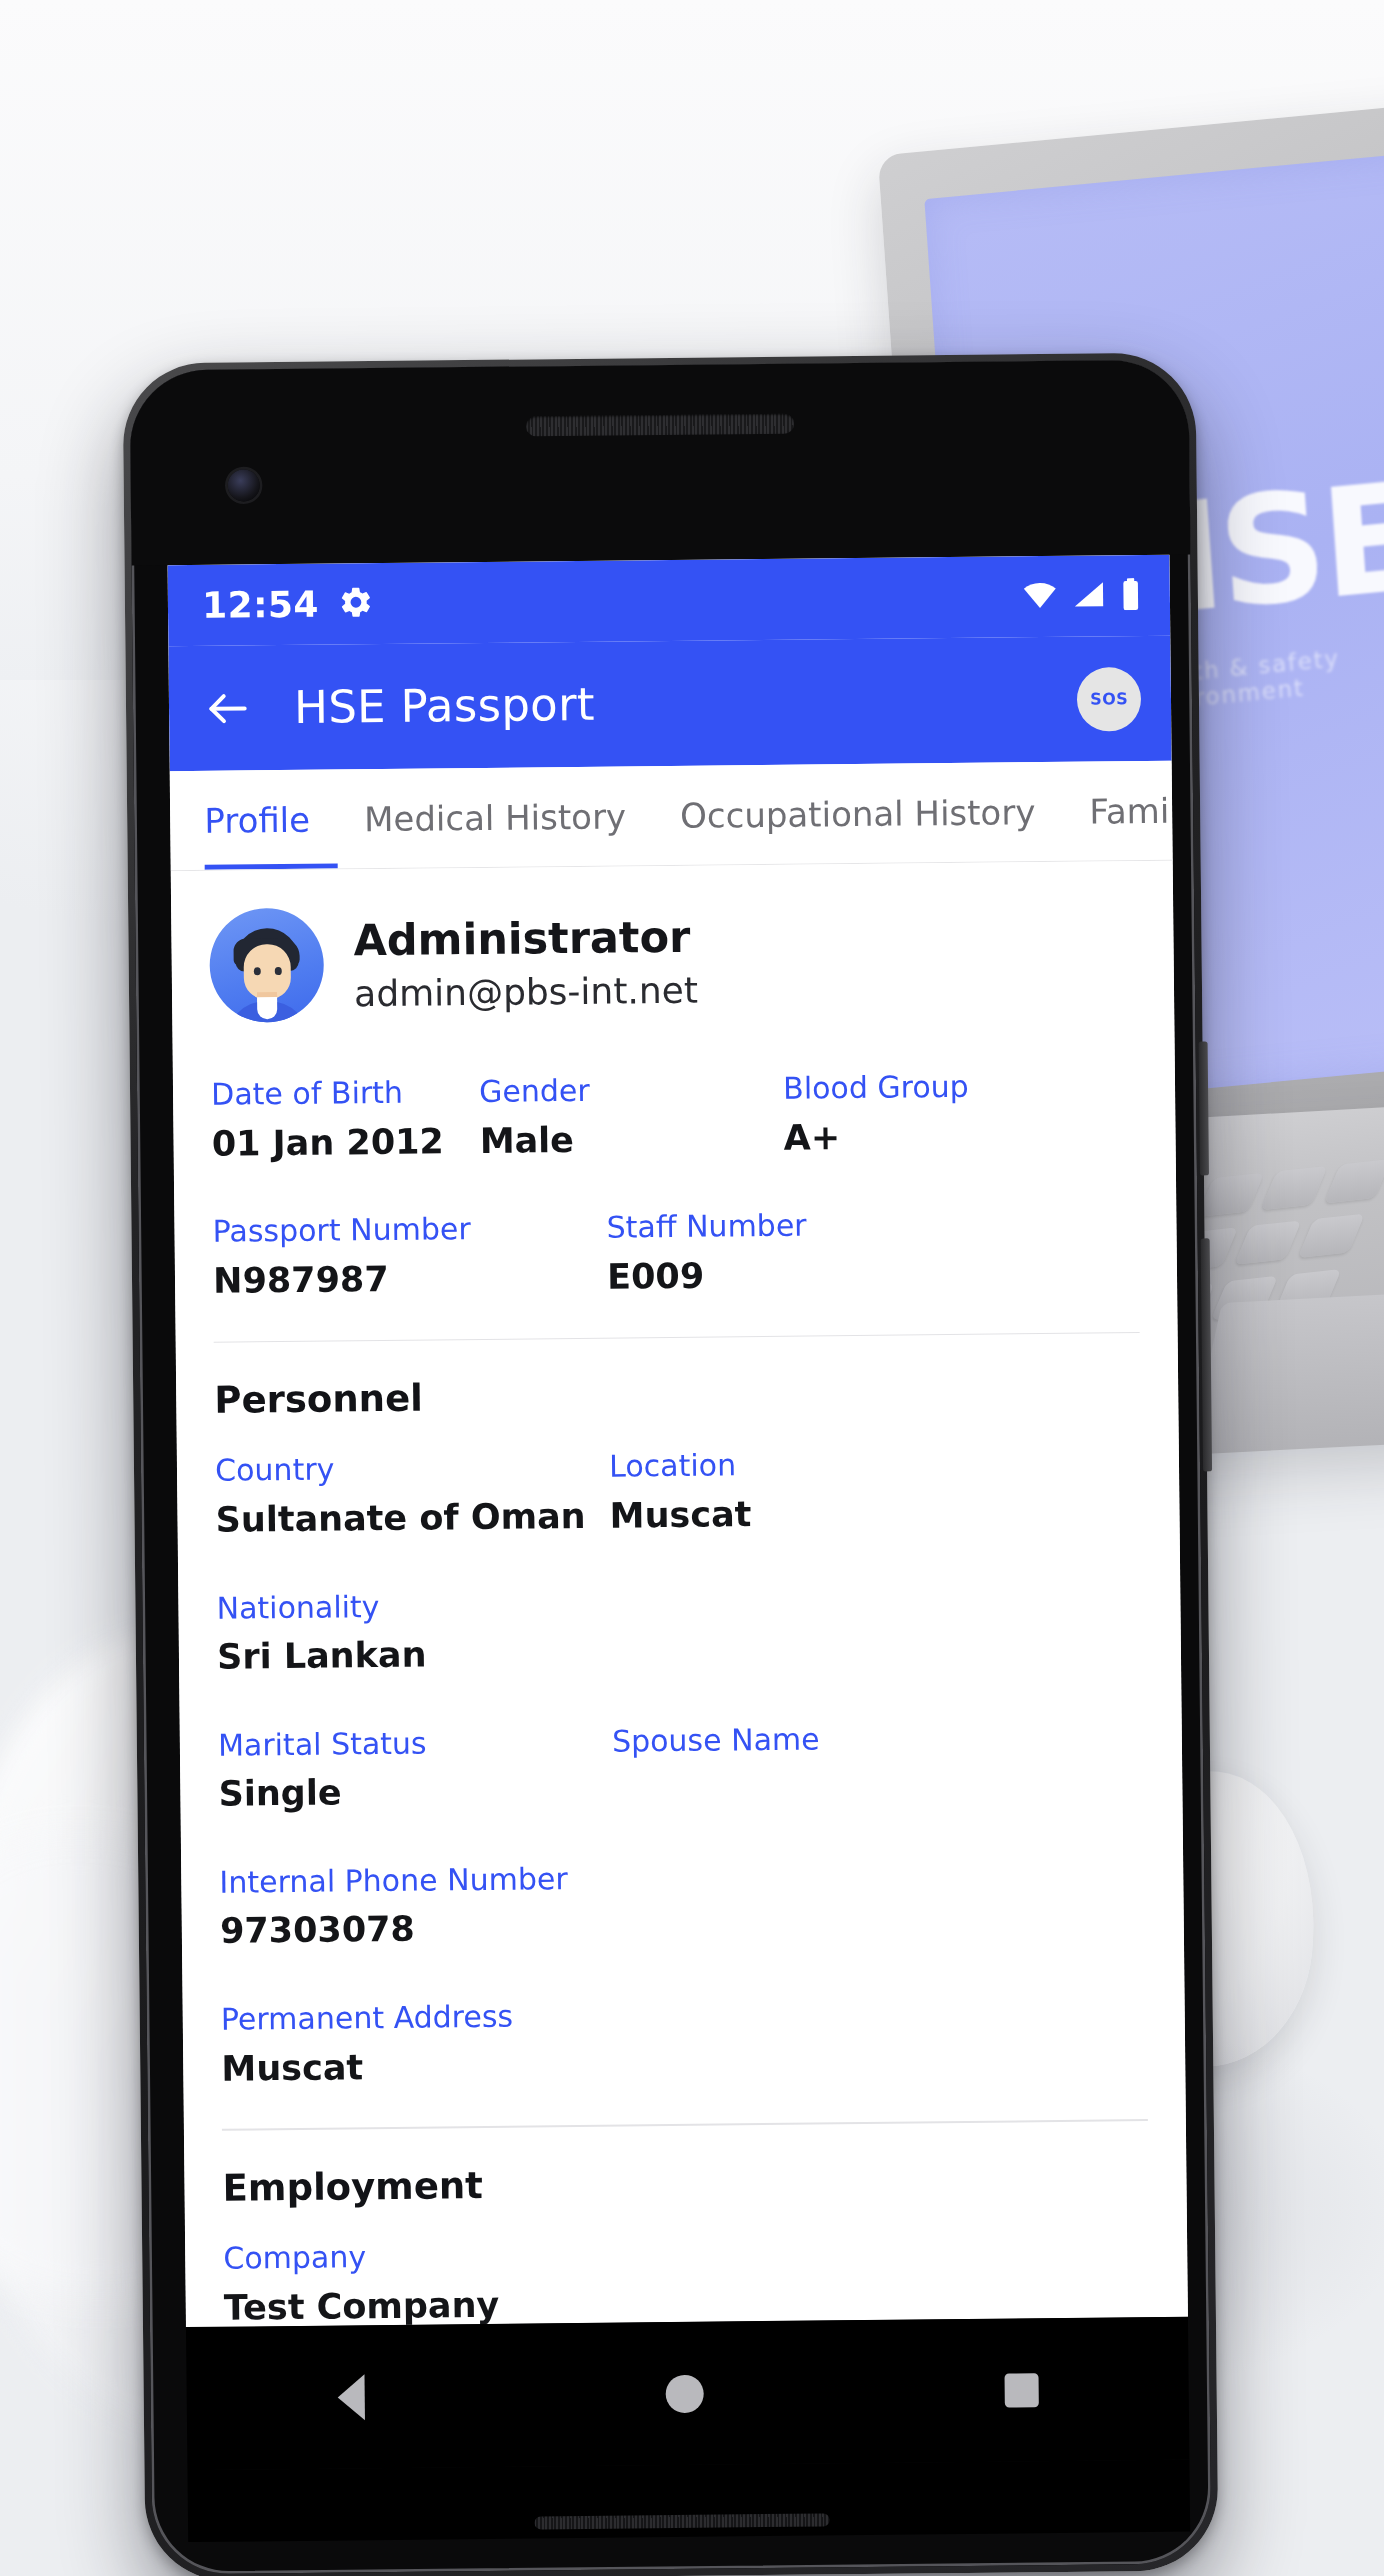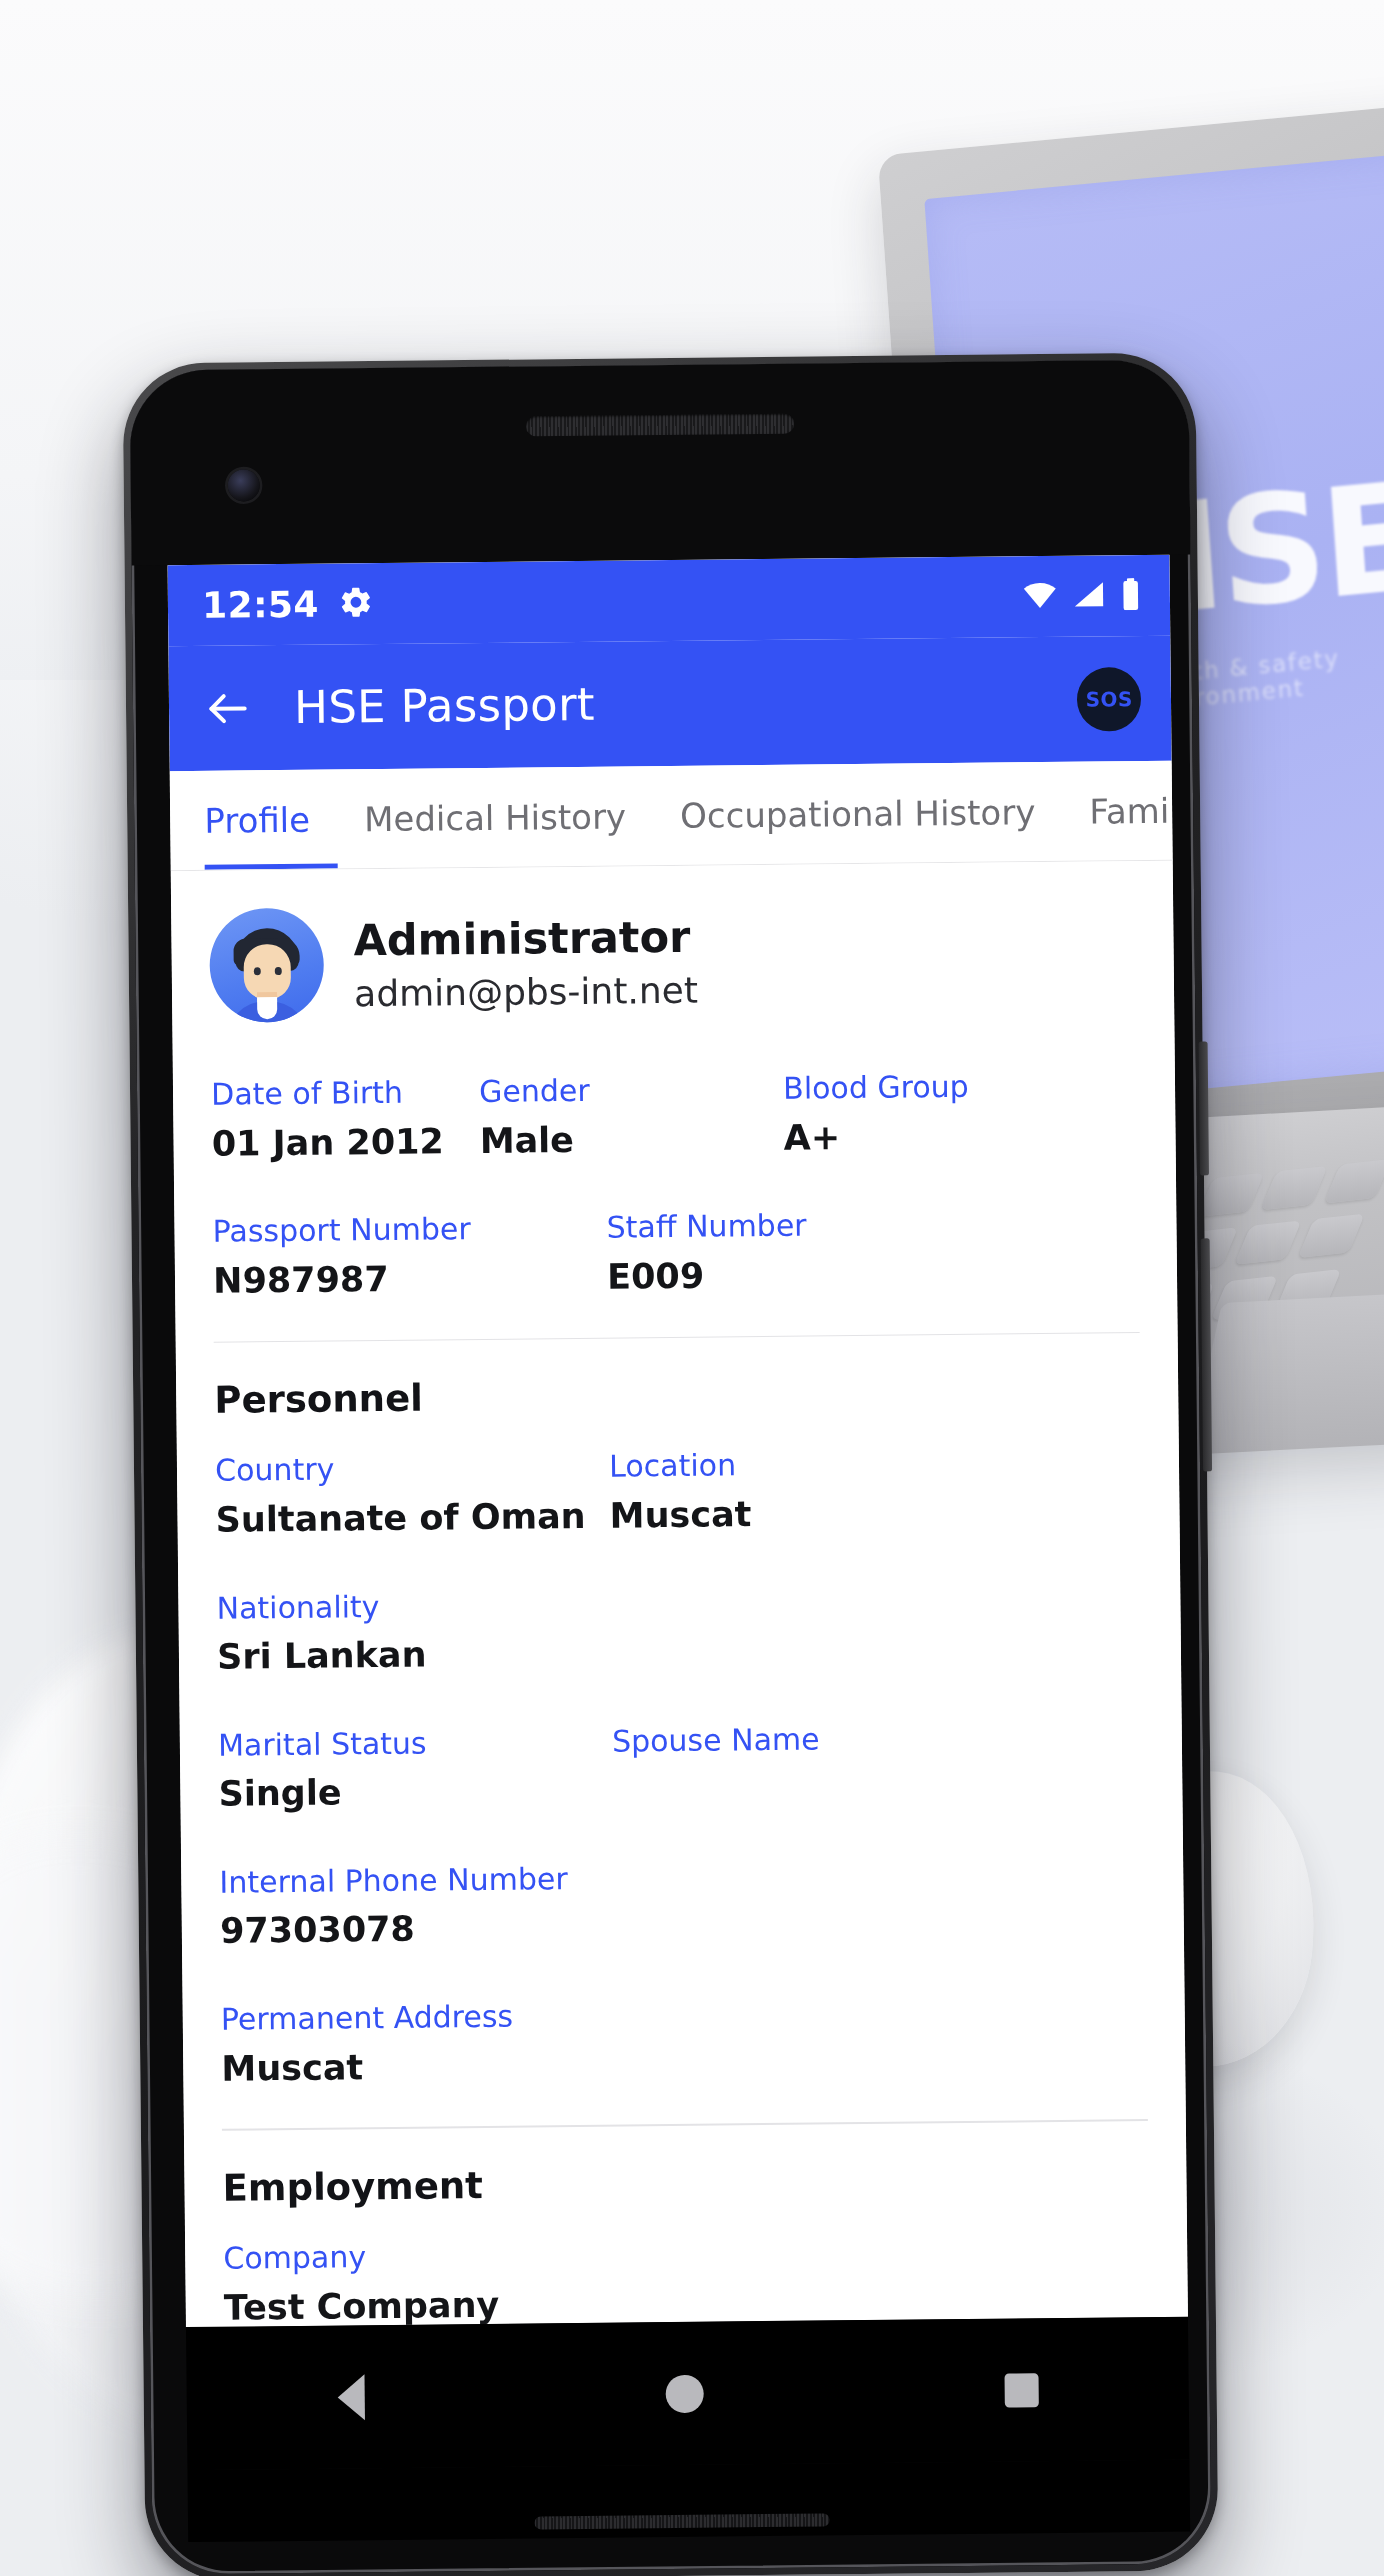--- a/index.html
+++ b/index.html
@@ -140,23 +140,23 @@
   #sb-right { display:flex; align-items:center; gap:14.3px; }
 
   
   #appbar {
     height:125px; background: var(--blue);
     display:flex; align-items:center; padding: 0 30px 0 34px; color:#fff;
   }
   #appbar-title { font-size:45px; font-weight:400; margin-left:41px; letter-spacing:0.3px; }
   #sos-badge {
     margin-left:auto; width:64px; height:64px; border-radius:50%;
-    background:#0f172a; color: var(--blue);
+    background:#e5e5e5; color: var(--blue);
     display:flex; align-items:center; justify-content:center;
-    font-size:20px; font-weight:700; letter-spacing:0.4px;
+    font-size:16px; font-weight:700; letter-spacing:0.4px;
   }
 
   
   #tabs {
     height:100px; background:#fff; display:flex; align-items:stretch;
     padding-left: 34px; border-bottom:0.9px solid #e6e6e8;
     white-space:nowrap; overflow:hidden;
   }
   .tab {
     display:flex; align-items:center; padding: 0 27px;

